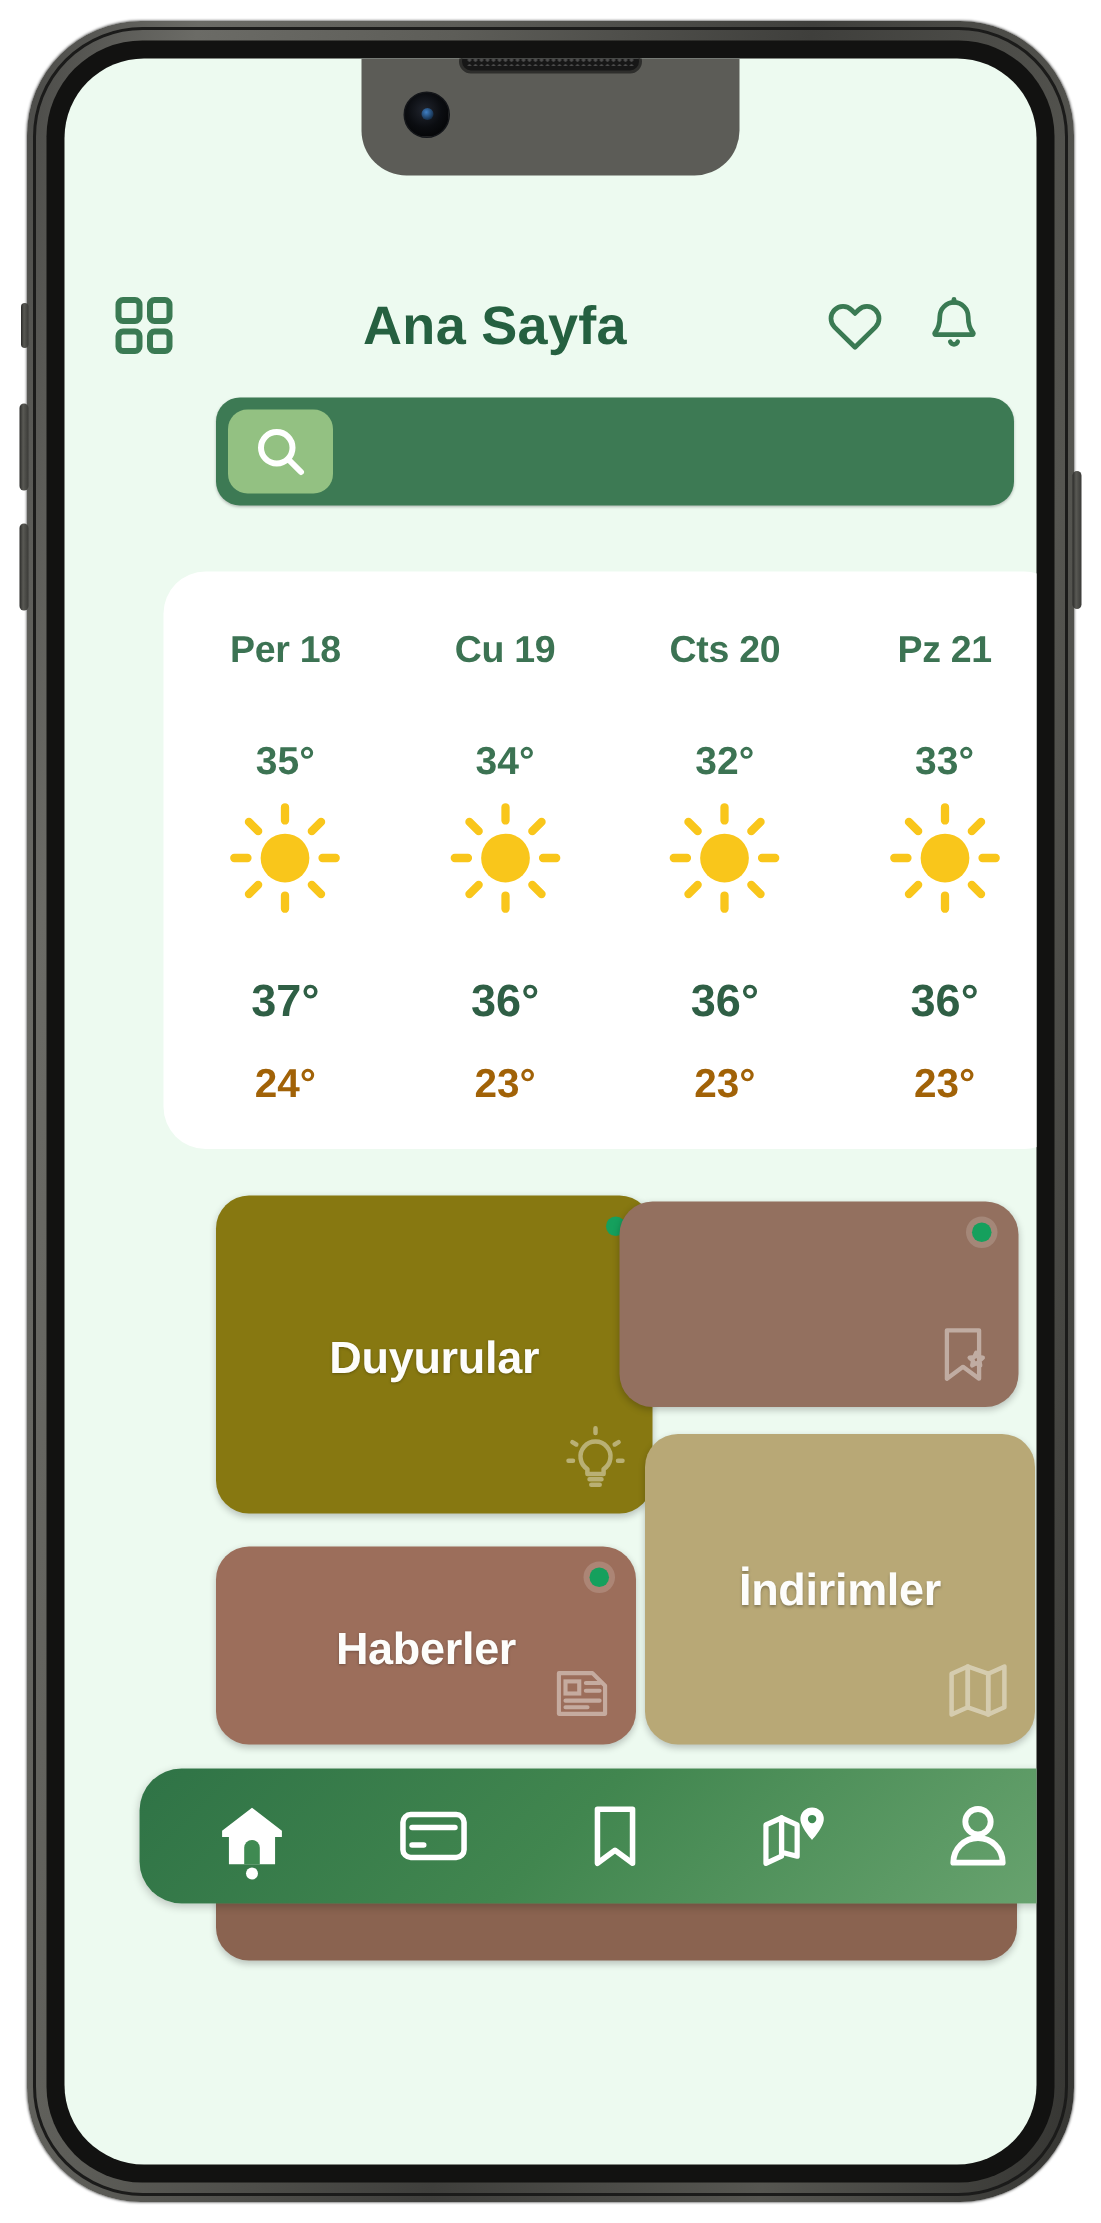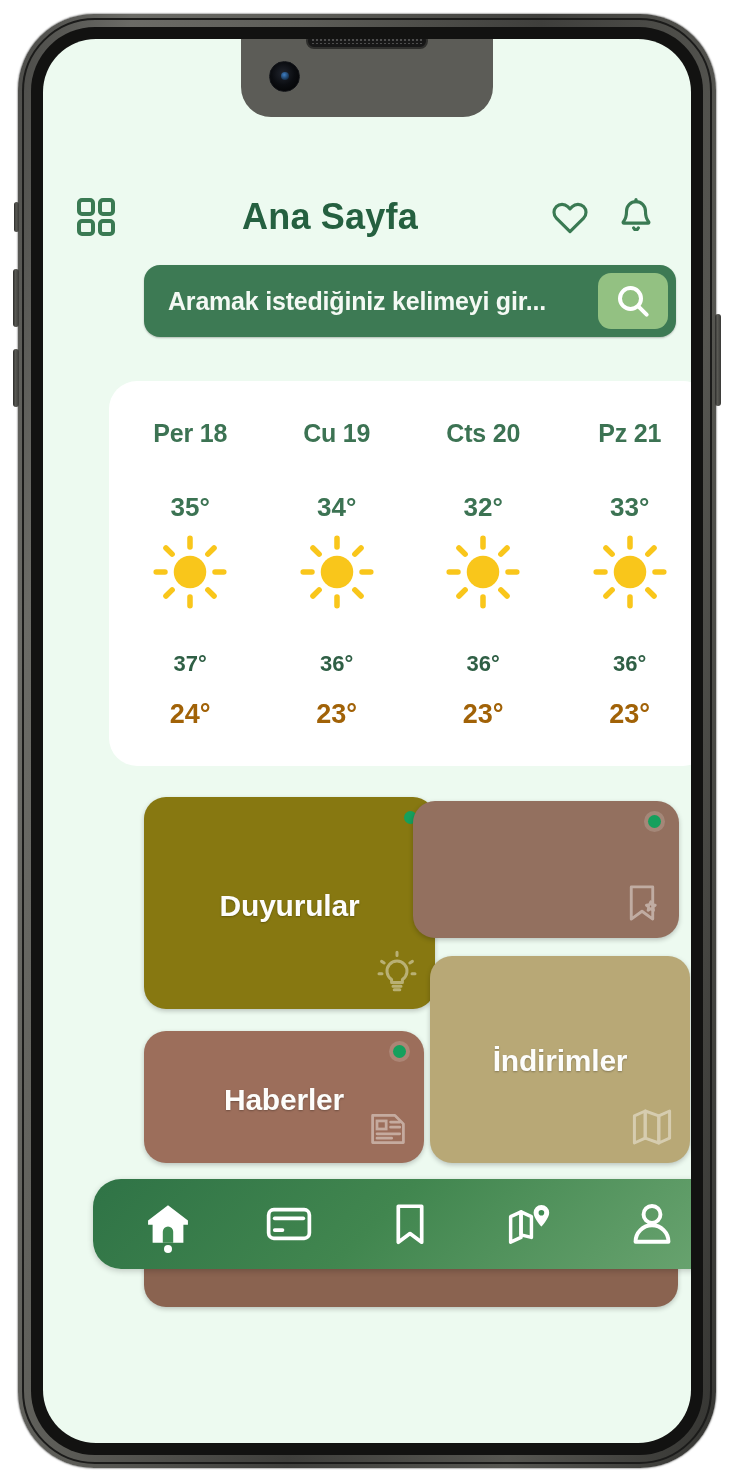--- a/index.html
+++ b/index.html
@@ -226,21 +226,21 @@
   }
   .w-feel {
     margin-top: 44px;
     font-size: 26px;
     color: #3c7353;
     font-weight: bold;
   }
   .w-sun { margin-top: 10px; }
   .w-hi {
     margin-top: 40px;
-    font-size: 22px;
+    font-size: 30px;
     font-weight: bold;
     color: #2f5f45;
   }
   .w-lo {
     margin-top: 22px;
     font-size: 27px;
     font-weight: bold;
     color: #a16207;
   }
 
@@ -368,21 +368,20 @@
           </svg>
           <svg class="hicon" viewBox="0 0 24 24" fill="none" stroke="#3a7a53" stroke-width="1.8">
             <path d="M12 3.2a5.4 5.4 0 0 0-5.4 5.4c0 4.2-1.4 5.6-1.9 6.2-.2.3 0 .7.4.7h13.8c.4 0 .6-.4.4-.7-.5-.6-1.9-2-1.9-6.2A5.4 5.4 0 0 0 12 3.2z" stroke-linejoin="round"></path>
             <path d="M10.6 18.2a1.5 1.5 0 0 0 2.8 0" stroke-linecap="round"></path>
             <path d="M12 2v1.2" stroke-linecap="round"></path>
           </svg>
         </div>
       </div>
 
       <div class="search-wrap">
-        <input class="search-input" type="text" placeholder="Aramak istediğiniz kelimeyi gir..." style="">
         <button class="search-btn">
           <svg width="40" height="40" viewBox="0 0 24 24" fill="none" stroke="#ffffff" stroke-width="2.4">
             <circle cx="10.5" cy="10.5" r="6.3"></circle>
             <path d="M15.2 15.2 20.2 20.2" stroke-linecap="round"></path>
           </svg>
         </button>
       </div>
 
       <div class="weather-card">
 

